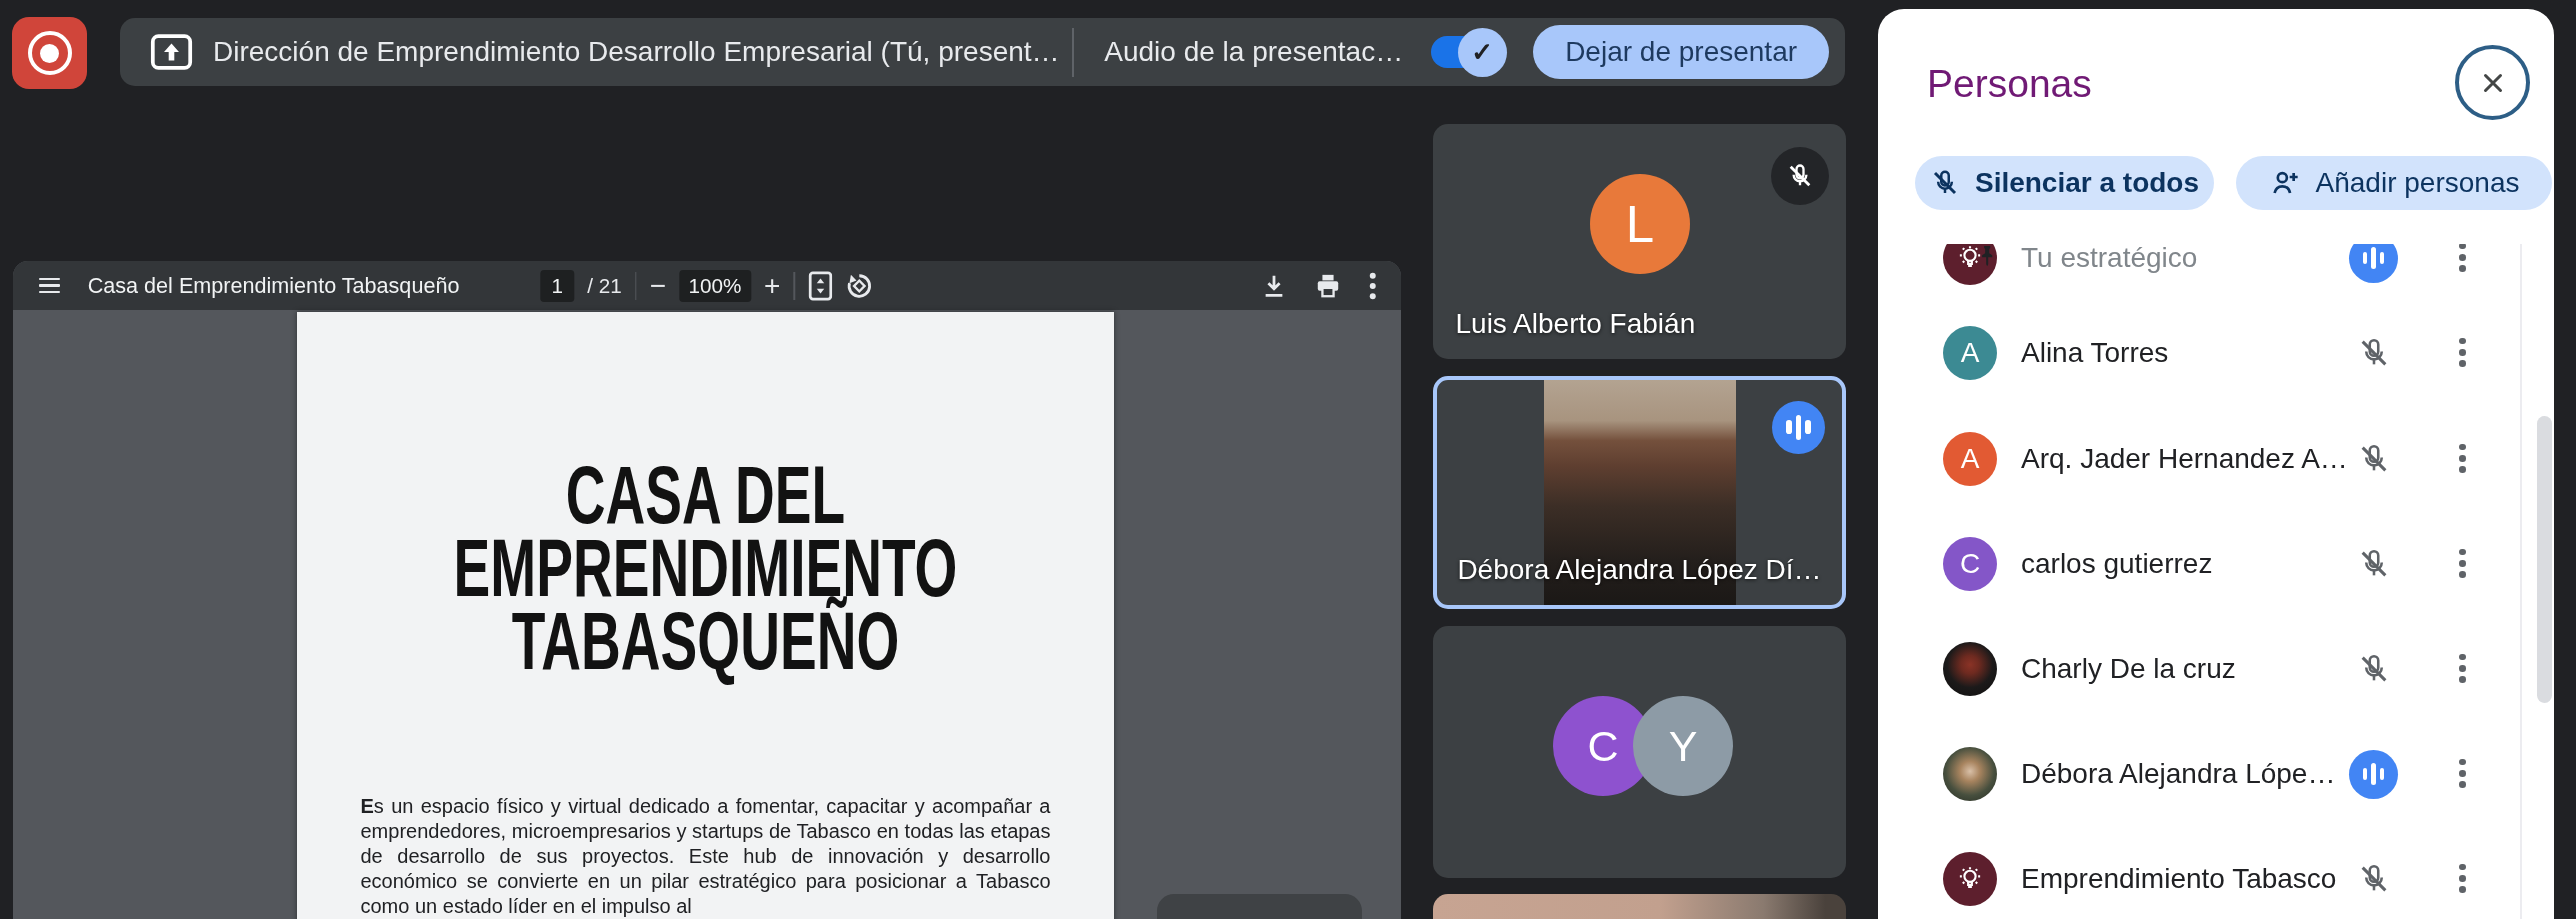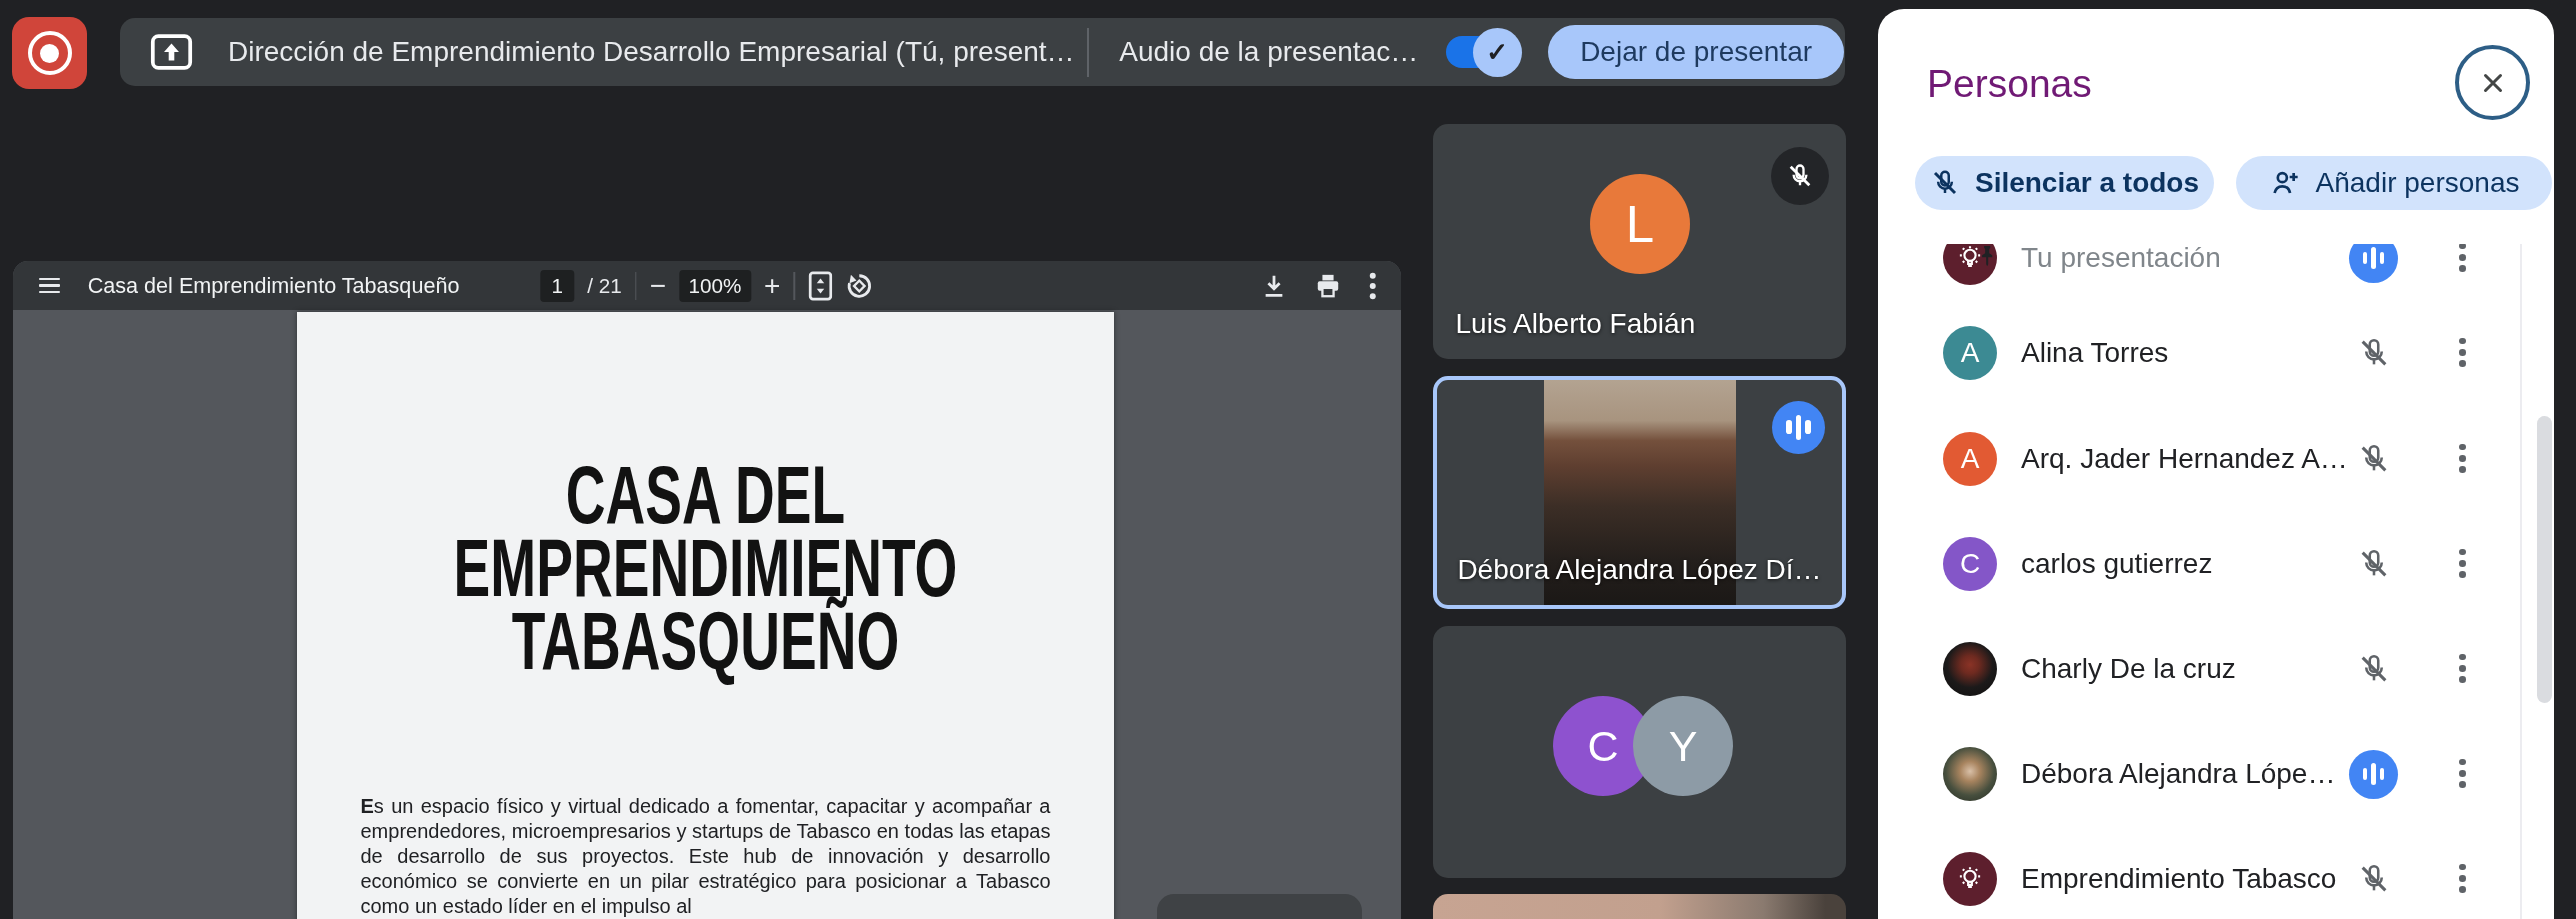--- a/index.html
+++ b/index.html
@@ -7,21 +7,21 @@
   .abs{position:absolute;}
   
   #record-btn{left:12.2px;top:17px;width:75px;height:72px;border-radius:17px;
     display:flex;align-items:center;justify-content:center;}
   #record-ring{width:36px;height:36px;border:4.7px solid #fff;border-radius:50%;
     display:flex;align-items:center;justify-content:center;}
   #record-dot{width:19px;height:19px;background:#fff;border-radius:50%;}
   #topbar{left:120px;top:18px;width:1725px;height:68px;background:#3c4043;border-radius:15px;
     display:flex;align-items:center;padding:0 13px 0 30px;box-sizing:border-box;color:#e8eaed;}
   .present-icon{flex:none;}
-  #topbar-title{margin-left:35px;font-size:28px;white-space:nowrap;overflow:hidden;width:850px;flex:none;}
+  #topbar-title{margin-left:20px;font-size:28px;white-space:nowrap;overflow:hidden;width:850px;flex:none;}
   .vdiv{width:1.9px;height:49px;background:#5f6368;margin-left:9.4px;flex:none;}
   #audio-label{margin-left:30px;font-size:28px;white-space:nowrap;flex:none;}
   #audio-toggle{margin-left:28px;position:relative;width:66px;height:32px;flex:none;}
   #toggle-track{position:absolute;left:0;top:0;width:62px;height:32px;border-radius:16px;}
   #toggle-thumb{position:absolute;right:-9.4px;top:-8.5px;width:49px;height:49px;border-radius:50%;
     display:flex;align-items:center;justify-content:center;color:#202124;font-size:26px;font-weight:bold;}
   #stop-btn{margin-left:36px;height:54px;padding:0 32px;border-radius:27px;border:none;
     font-size:28px;font-weight:500;font-family:"Liberation Sans",sans-serif;white-space:nowrap;flex:none;cursor:pointer;}
   
   #pdf{left:13px;top:261px;width:1388px;height:659px;background:#54575c;border-radius:15px 15px 0 0;overflow:hidden;}
@@ -258,21 +258,21 @@
           <circle cx="12" cy="10" r="4.2"></circle>
             <path d="M10.6 14v2.4h2.8V14 M10.6 18h2.8"></path>
           <path d="M12 3.2v1.4 M5.9 10H4.4 M19.6 10h-1.5 M7.7 5.7 6.6 4.6 M16.3 5.7l1.1-1.1 M7.7 14.3l-1.1 1.1 M16.3 14.3l1.1 1.1"></path>
         </svg>
         <span class="pin-badge">
           <svg width="24.4" height="24.4" viewBox="0 0 24 24" fill="#202124">
             <path d="M9 2h6v2l-1 1v4l3 2v2h-4v7l-1 2-1-2v-7H7v-2l3-2V5L9 4z"></path>
           </svg>
         </span>
       </div>
-      <span class="pname">Tu presentación</span>
+      <span class="pname">Tu estratégico</span>
       <span class="pspeak" style="background: rgb(66, 133, 244);">
         <span class="bars bars-sm">
             <span class="b1"></span>
             <span class="b2"></span>
             <span class="b3"></span>
           </span>
       </span>
       <span class="pdots">
           <i></i>
           <i></i>

